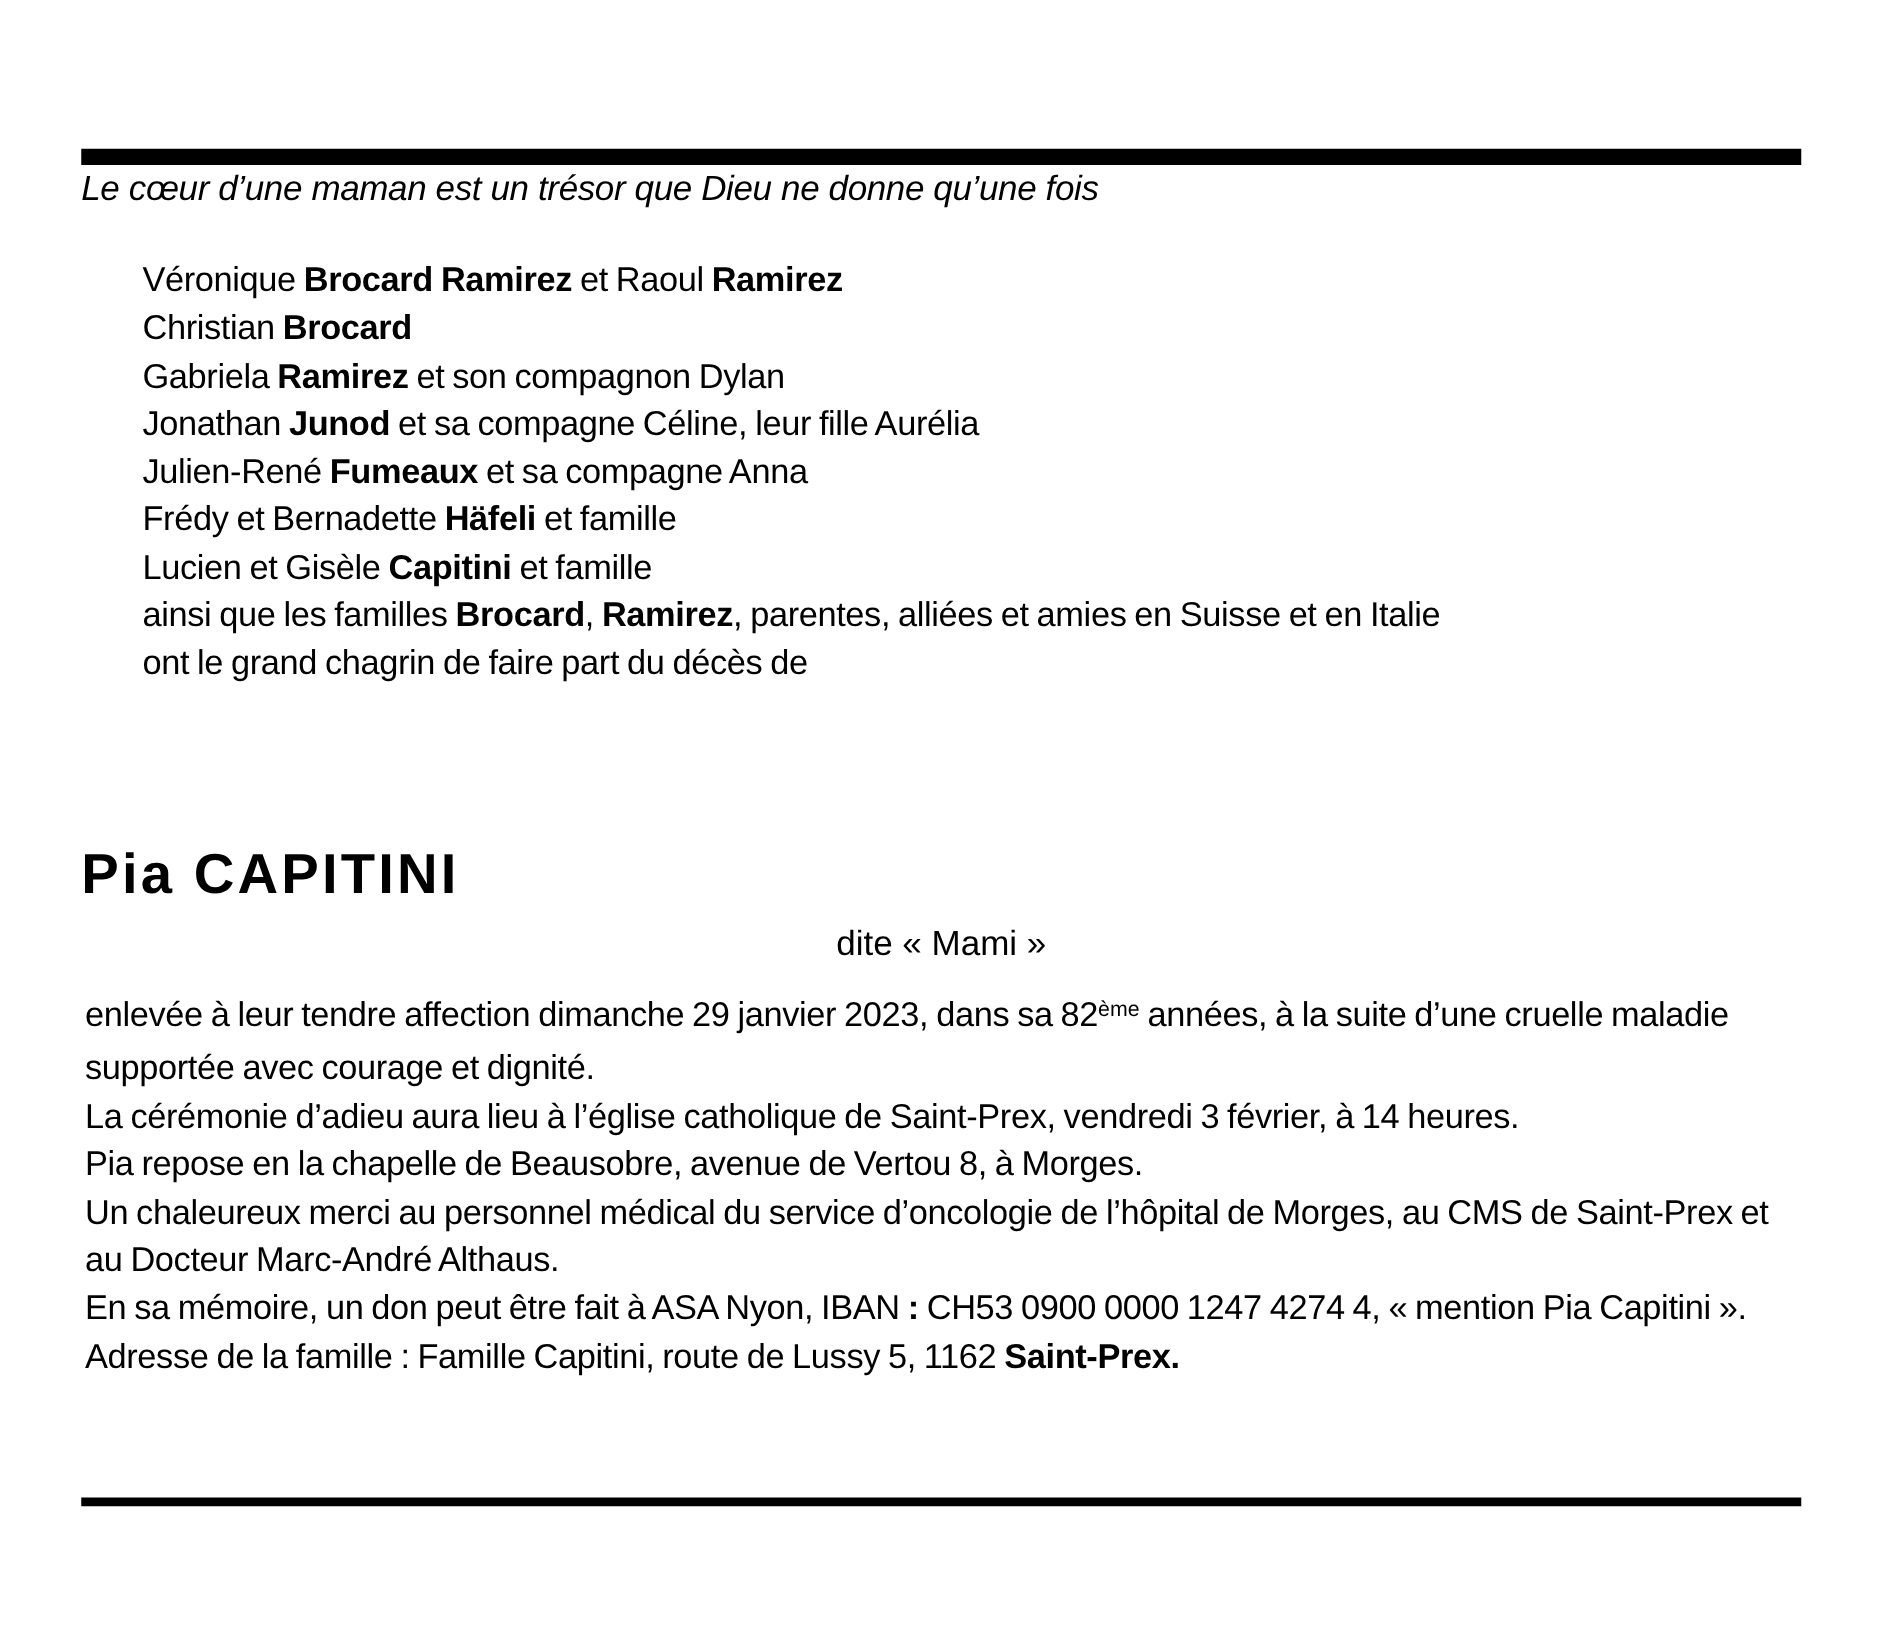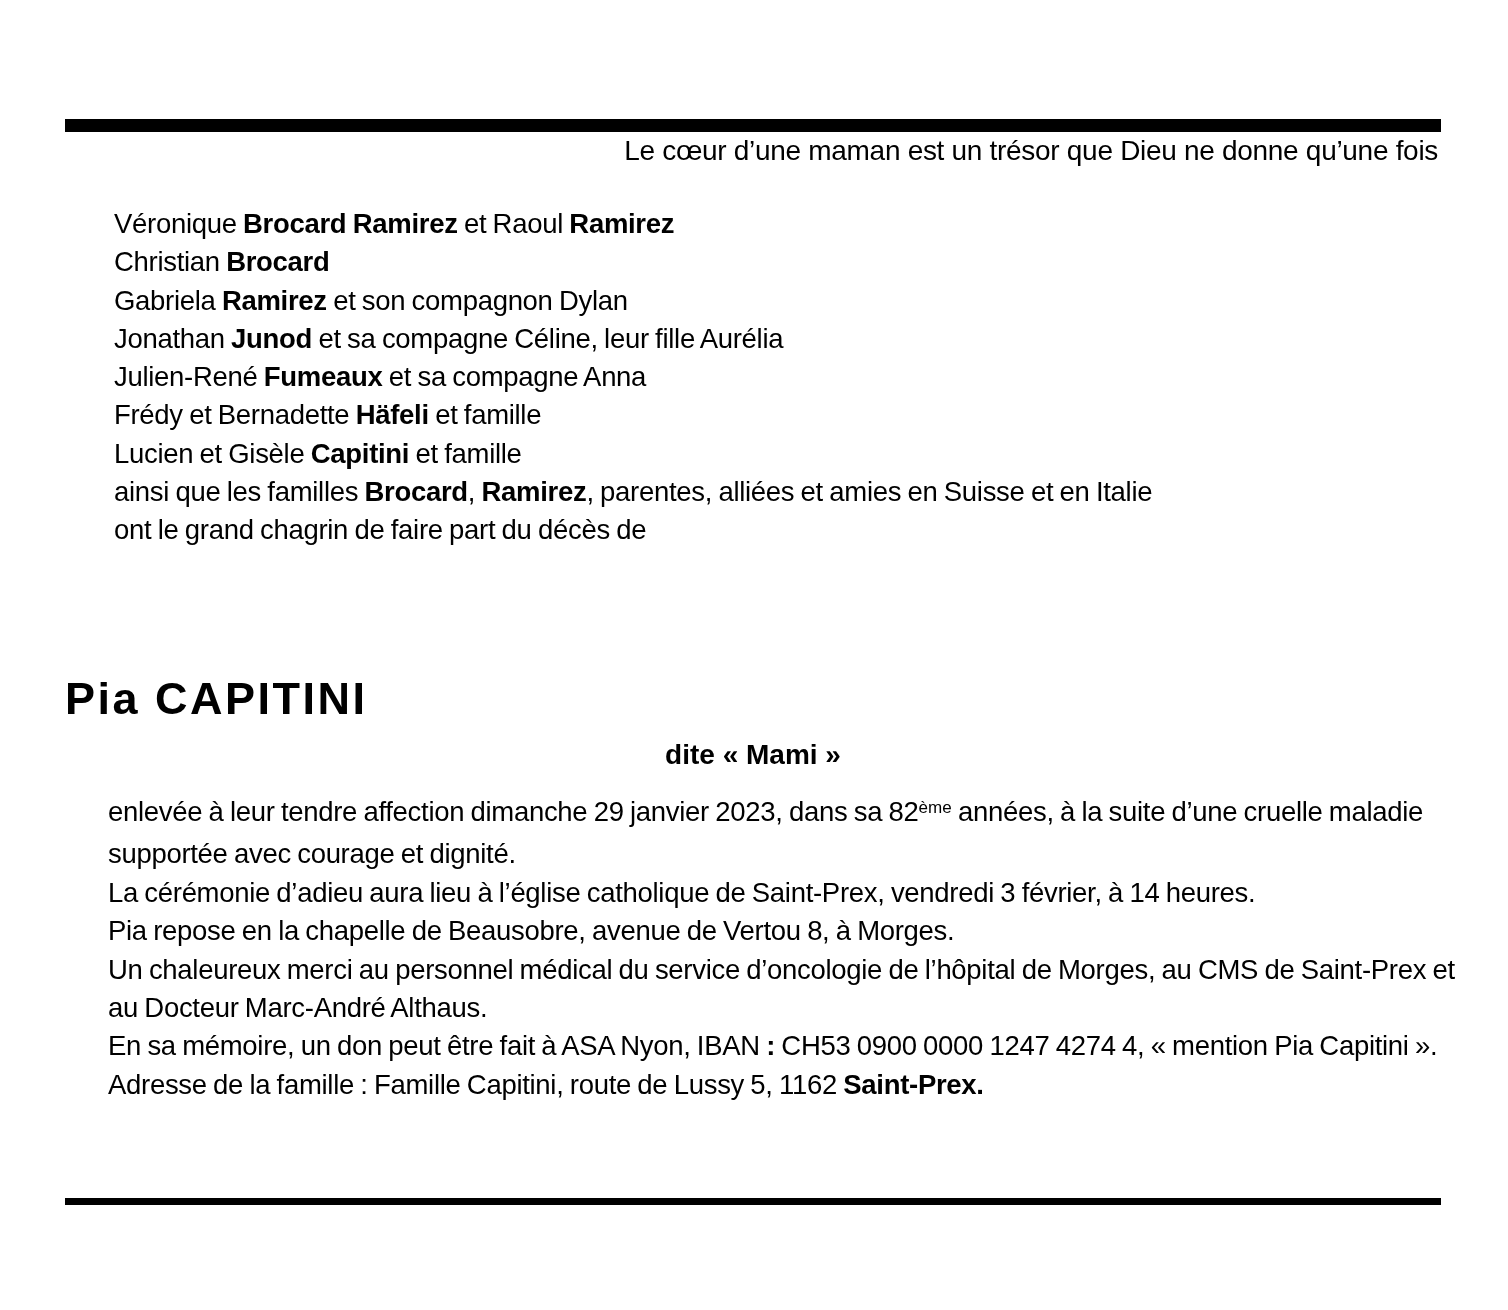--- a/index.html
+++ b/index.html
@@ -18,21 +18,21 @@
     width: 1376px;
     background: #000000;
   }
   .rule-top { top: 119px; height: 13px; }
   .rule-bottom { top: 1198px; height: 7px; }
   .epigraph {
     position: absolute;
     top: 131px;
     left: 65px;
     width: 1373px;
-    text-align: right;
+    font-style: italic;
     font-size: 28px;
     line-height: 39px;
     letter-spacing: -0.3px;
   }
   .family-list {
     position: absolute;
     top: 205px;
     left: 68px;
     width: 1373px;
     font-size: 27.5px;
@@ -53,33 +53,32 @@
     letter-spacing: 2.5px;
     line-height: 1.2;
   }
   .nickname {
     position: absolute;
     top: 738px;
     left: 65px;
     width: 1376px;
     text-align: center;
     font-size: 28px;
-    font-weight: bold;
+    font-weight: normal;
     line-height: 1.2;
   }
   .body-text {
     position: absolute;
     top: 793px;
     left: 68px;
     width: 1373px;
     font-size: 27.5px;
     line-height: 38.4px;
     letter-spacing: -0.3px;
     word-spacing: -1px;
-    margin-left: 40px;
   }
   .body-text p { margin: 0; }
   .b { font-weight: bold; }
   .sup {
     font-size: 0.62em;
     position: relative;
     top: -0.45em;
     letter-spacing: 0;
   }
 </style>

